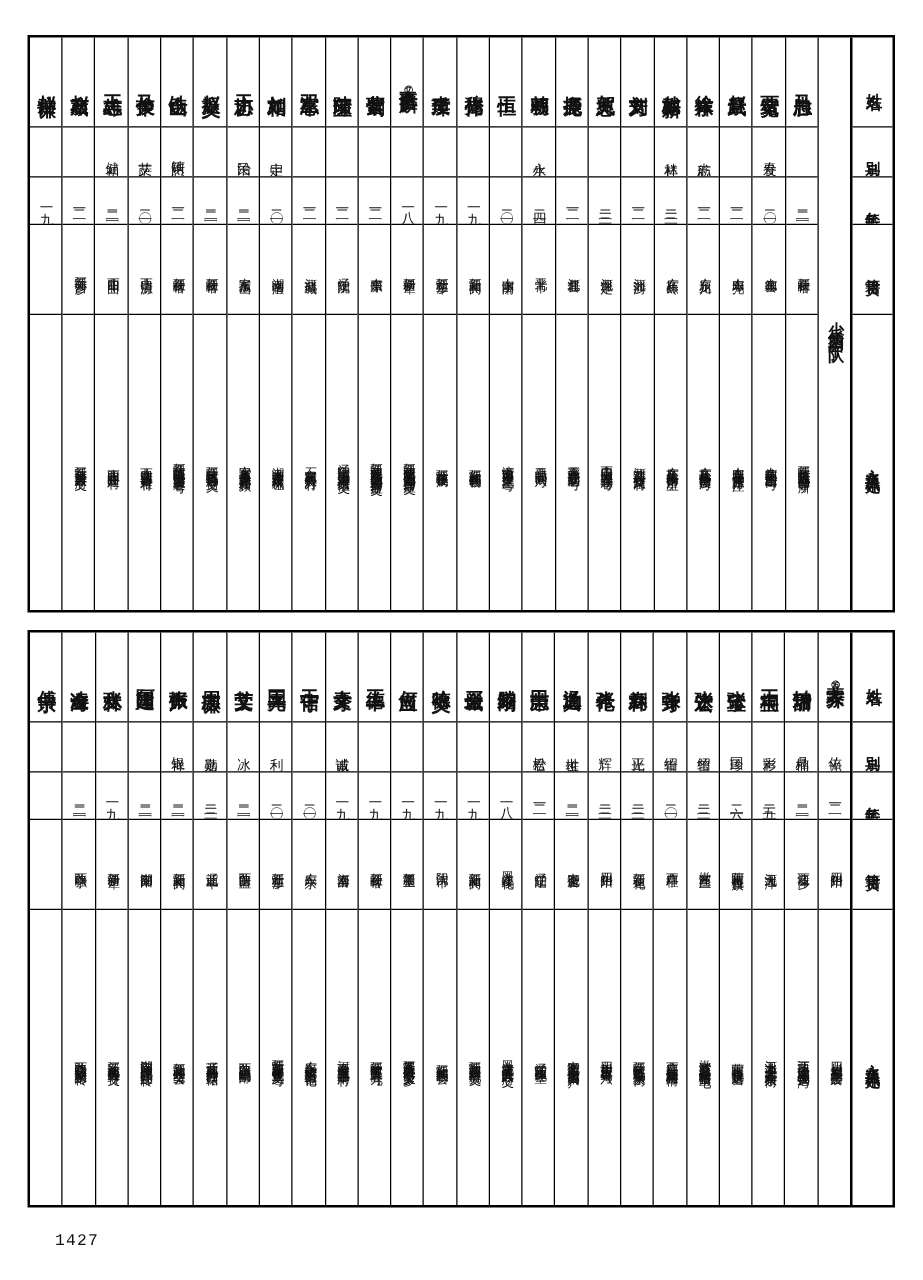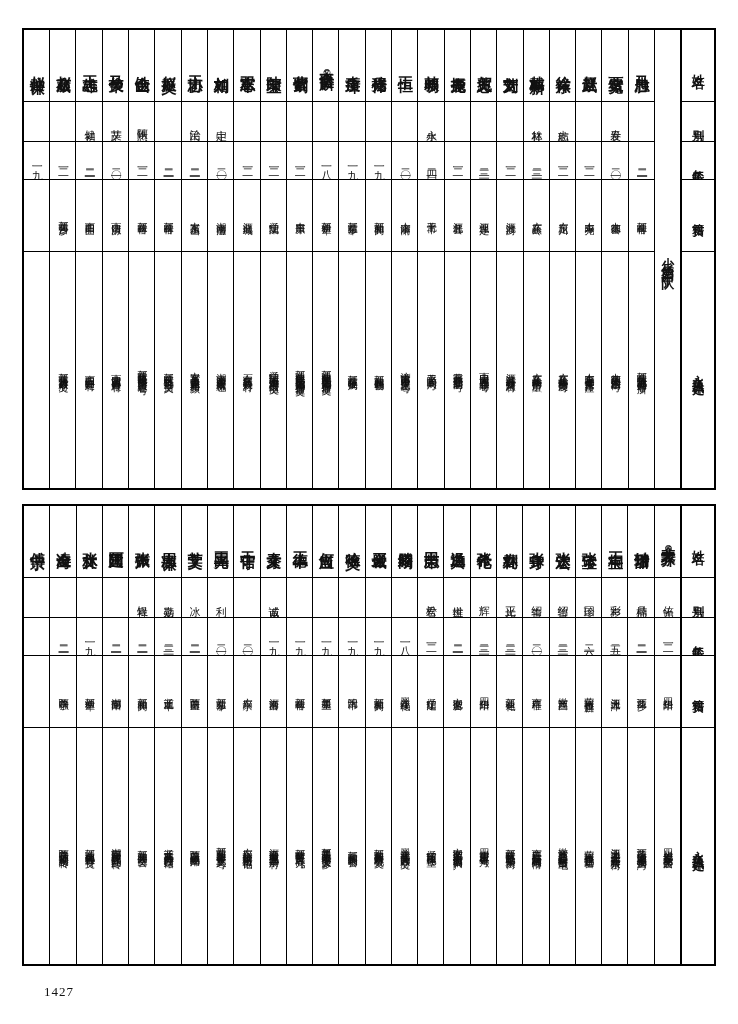--- a/index.html
+++ b/index.html
@@ -89,21 +89,21 @@
   .sub {
     font-size: 7px;
     vertical-align: super;
   }
 
   .page-number {
     position: absolute;
     left: 44px;
     bottom: 24px;
     font-size: 13px;
-    font-family: Liberation Serif, serif;
+    font-family: Liberation Mono, monospace;
     letter-spacing: 1px;
   }
 </style>
 </head>
 <body>
 
 <div class="page">
 
   <div class="roster top" id="roster-top">
       <div class="col labels">

